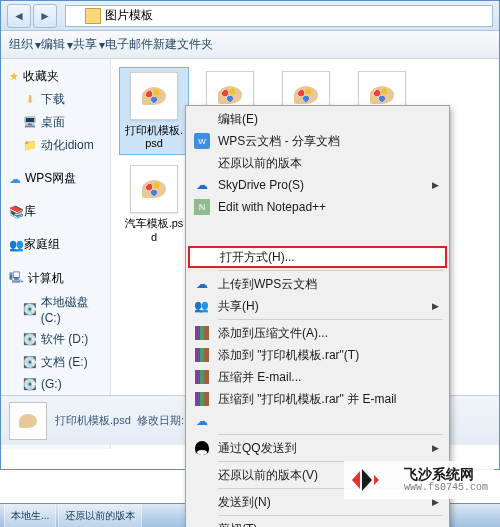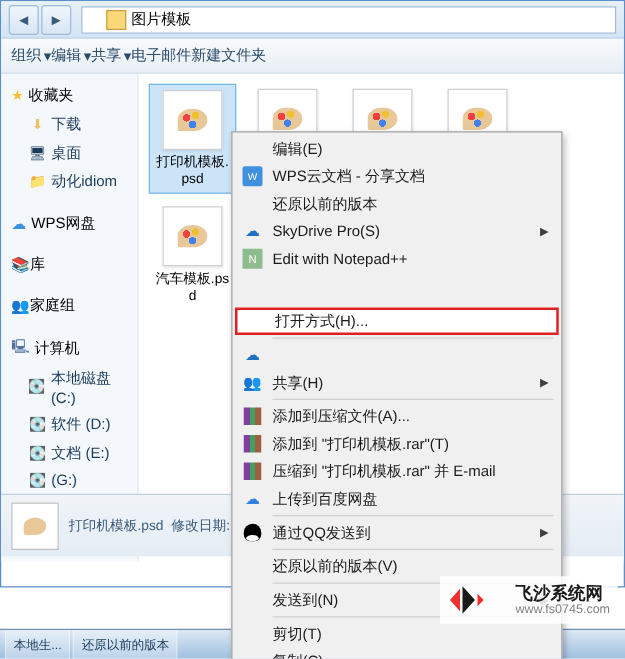--- a/index.html
+++ b/index.html
@@ -53,21 +53,21 @@
     .sb-thumb { width: 38px; height: 38px; background: #fff; border: 1px solid #c0c0c0; margin-right: 8px; position: relative; }
     .sb-thumb::before { content: ''; position: absolute; top: 50%; left: 50%; transform: translate(-50%,-50%); width: 18px; height: 14px; background: #e8c898; border-radius: 50% 50% 50% 10%; }
     .sb-info { display: flex; flex-direction: column; gap: 2px; }
     .taskbar { position: absolute; bottom: 0; left: 0; right: 0; height: 24px; background: linear-gradient(to bottom, #dce8f4, #a0c0e0); border-top: 1px solid #7090b0; display: flex; align-items: center; padding: 0 4px; font-size: 10px; overflow: hidden; }
     .tb-btn { height: 32px; padding: 0 6px; margin-right: 2px; background: rgba(255,255,255,0.3); border: 1px solid rgba(255,255,255,0.4); border-radius: 2px; display: flex; align-items: center; color: #1a3a5a; }
     .watermark { position: absolute; right: 6px; bottom: 28px; display: flex; align-items: center; gap: 24px; z-index: 200; background: rgba(255,255,255,0.85); padding: 4px 6px; }
     .wm-logo { width: 30px; height: 30px; position: relative; }
     .wm-logo svg { width: 100%; height: 100%; }
     .wm-text { display: flex; flex-direction: column; line-height: 1.1; }
     .wm-text .t1 { font-size: 14px; font-weight: bold; color: #1a1a1a; }
-    .wm-text .t2 { font-size: 10px; color: #808080; }
+    .wm-text .t2 { font-size: 10px; color: #808080; font-family: Liberation Mono, monospace; }
   </style>
 </head>
 <body>
 
 <div class="window">
   <div class="titlebar">
     <div class="nav-btn">◄</div>
     <div class="nav-btn">►</div>
     <div class="addr-box">
       <span class="addr-icon"></span>
@@ -210,20 +210,21 @@
     <div class="cm-item">
       <span class="cm-icon npp">N</span>
       <span>Edit with Notepad++</span>
     </div>
     <div class="cm-item highlighted">
       <span>打开方式(H)...</span>
     </div>
     <div class="cm-sep"></div>
     <div class="cm-item">
       <span class="cm-icon upload">☁</span>
+      <span>上传到WPS云文档</span>
     </div>
     <div class="cm-item">
       <span class="cm-icon share">👥</span>
       <span>共享(H)</span>
       <span class="arrow">▶</span>
     </div>
     <div class="cm-sep"></div>
     <div class="cm-item">
       <span class="cm-icon rar">
         <span class="rar-books"></span>
@@ -233,25 +234,30 @@
     <div class="cm-item">
       <span class="cm-icon rar">
         <span class="rar-books"></span>
       </span>
       <span>添加到 "打印机模板.rar"(T)</span>
     </div>
     <div class="cm-item">
       <span class="cm-icon rar">
         <span class="rar-books"></span>
       </span>
+      <span>压缩并 E-mail...</span>
+    </div>
+    <div class="cm-item">
+      <span class="cm-icon rar">
+        <span class="rar-books"></span>
+      </span>
       <span>压缩到 "打印机模板.rar" 并 E-mail</span>
     </div>
     <div class="cm-item">
       <span class="cm-icon baidu">☁</span>
-      <span>上传到百度网盘</span>
     </div>
     <div class="cm-sep"></div>
     <div class="cm-item">
       <span class="cm-icon qq">
         <span class="qq-penguin"></span>
       </span>
       <span>通过QQ发送到</span>
       <span class="arrow">▶</span>
     </div>
     <div class="cm-sep"></div>

